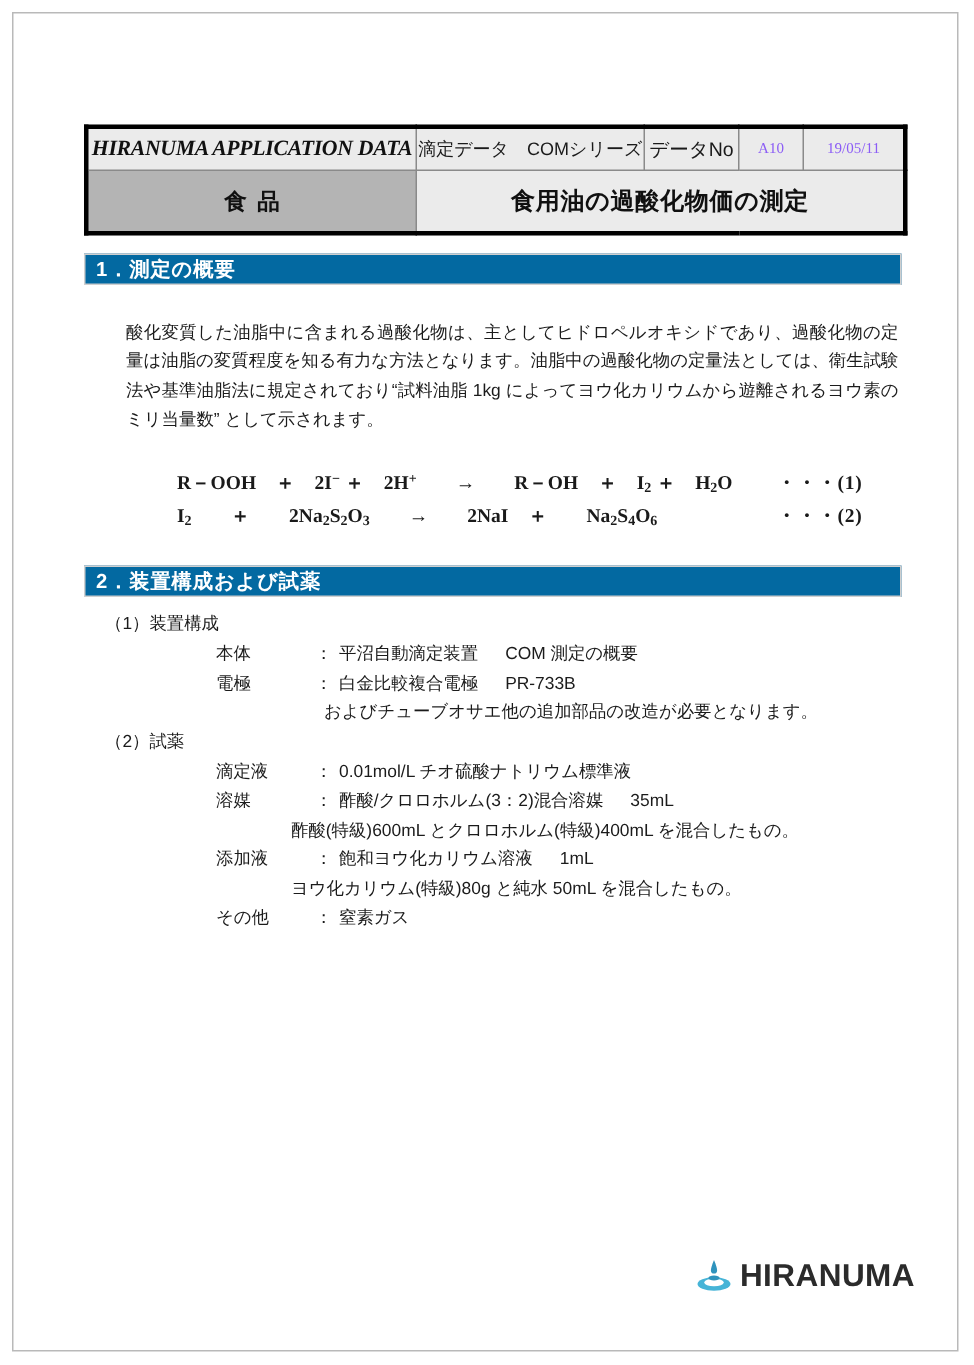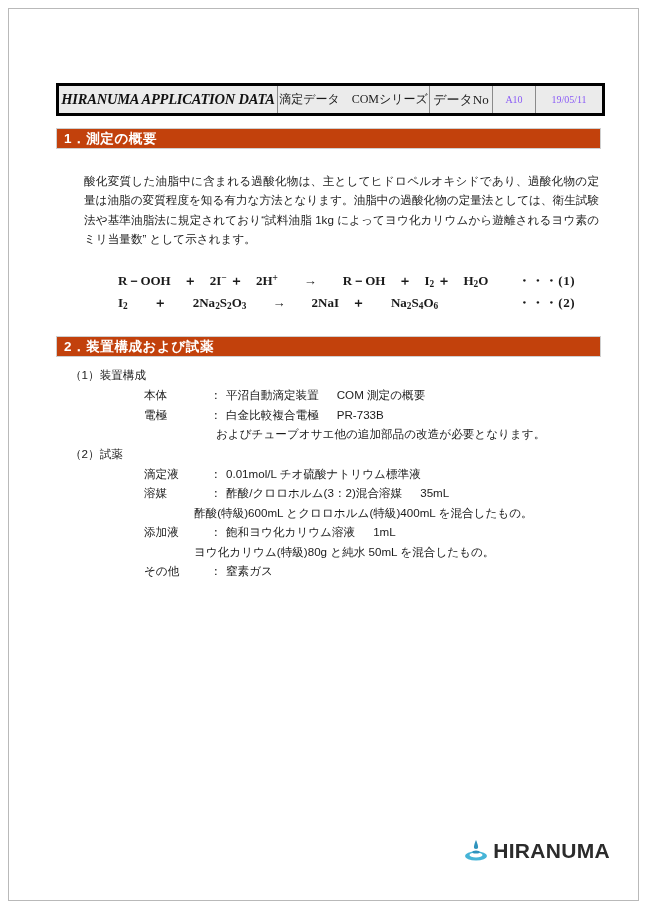--- a/index.html
+++ b/index.html
@@ -43,21 +43,21 @@
     background: #ebebeb;
     table-layout: fixed;
   }
   .hdr-table td {
     border: 1px solid #8a8a8a;
     background: #ebebeb;
     padding: 0;
     text-align: center;
     vertical-align: middle;
   }
-  .hdr-row1 td { height: 27px; font-family: Liberation Serif, serif; }
+  .hdr-row1 td { height: 27px; }
   .hdr-row2 td { height: 40px; }
 
   .cell-brand {
     font-family: "Liberation Serif", "DejaVu Serif", serif;
     font-weight: bold;
     font-style: italic;
     font-size: 14.5px;
     letter-spacing: -0.2px;
     color: #111111;
     white-space: nowrap;
@@ -95,21 +95,21 @@
     font-weight: bold;
     font-size: 16px;
     letter-spacing: 0.5px;
     color: #101010;
   }
 
   
   .section-bar {
     width: 545px;
     height: 21px;
-    background: #c2410c;
+    background: #0369a1;
     border: 1px solid #cfcfcf;
     box-sizing: border-box;
     color: #ffffff;
     font-family: "Liberation Sans", "DejaVu Sans", sans-serif;
     font-weight: bold;
     font-size: 13.5px;
     line-height: 19px;
     padding-left: 7px;
     box-sizing: border-box;
     letter-spacing: 0.6px;
@@ -234,20 +234,24 @@
   <div class="content">
 
     <table class="hdr-table">
       <tbody>
           <tr class="hdr-row1">
         <td class="cell-brand" style="width:218px;">HIRANUMA APPLICATION DATA</td>
         <td class="cell-series" style="width:151px;">滴定データ　COMシリーズ</td>
         <td class="cell-datano" style="width:62px;">データNo</td>
         <td class="cell-code" style="width:42px;">A10</td>
         <td class="cell-date" style="width:66px;">19/05/11</td>
+      </tr>
+      <tr class="hdr-row2">
+        <td class="cell-category" style="width:118px;">食品</td>
+        <td class="cell-title" colspan="4">食用油の過酸化物価の測定</td>
       </tr>
     </tbody>
       </table>
 
     <div class="spacer-12"></div>
 
     <div class="section-bar">1．測定の概要</div>
 
     <p class="para first">酸化変質した油脂中に含まれる過酸化物は、主としてヒドロペルオキシドであり、過酸化物の定量は油脂の変質程度を知る有力な方法となります。油脂中の過酸化物の定量法としては、衛生試験法や基準油脂法に規定されており“試料油脂 1kg によってヨウ化カリウムから遊離されるヨウ素のミリ当量数” として示されます。</p>
 

